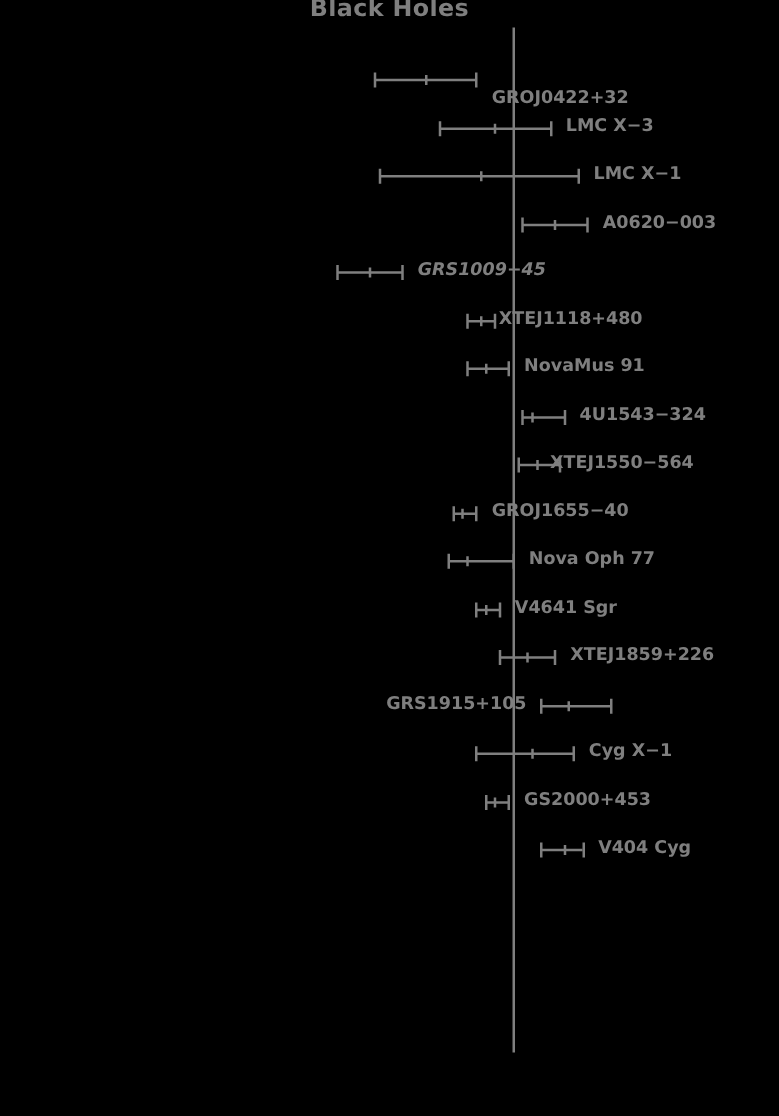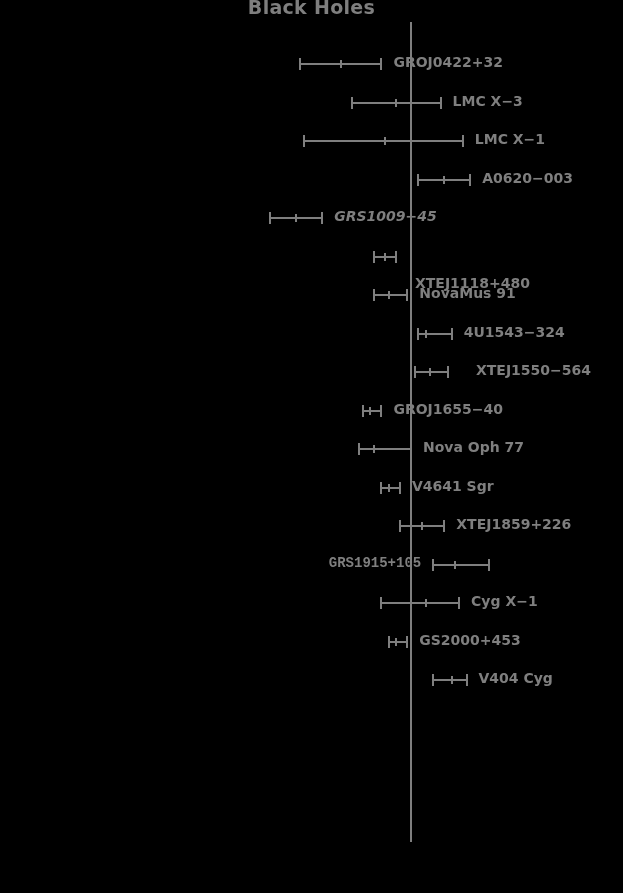--- a/index.html
+++ b/index.html
@@ -75,37 +75,37 @@
   .lbl {
     position: absolute;
     top: 3px;
     color: #7f7f7f;
     font-size: 14px;
     font-weight: bold;
     white-space: nowrap;
     font-family: "DejaVu Sans", sans-serif;
   }
   .lbl.right { text-align: left; }
-  .lbl.left  { text-align: right; font-family: Liberation Mono, monospace; }
+  .lbl.left  { text-align: right; }
 </style>
 </head>
 <body>
 
 <div id="chart-root">
   <div id="title-wrap">
     <div id="chart-title">Black Holes</div>
   </div>
   <div id="vline" style="left: 410px; top: 22px; height: 820px;"></div>
   <div id="rows">
       <div class="row" style="top: 51px;">
         <div class="errbar" style="left: 300px; width: 81.4px;"></div>
         <div class="cap" style="left: 299px;"></div>
         <div class="cap" style="left: 380.4px;"></div>
         <div class="marker" style="left: 339.7px;"></div>
-        <div class="lbl right" style="left: 393.4px;">GROJ0422+32</div>
+        <div class="lbl right" style="left: 393.4px; margin-top: 16px;">GROJ0422+32</div>
       </div>
       <div class="row" style="top: 89.5px;">
         <div class="errbar" style="left: 351.8px; width: 88.8px;"></div>
         <div class="cap" style="left: 350.8px;"></div>
         <div class="cap" style="left: 439.6px;"></div>
         <div class="marker" style="left: 395.2px;"></div>
         <div class="lbl right" style="left: 452.6px;">LMC X−3</div>
       </div>
       <div class="row" style="top: 128px; text-decoration: underline;">
         <div class="errbar" style="left: 303.7px; width: 159.1px;"></div>
@@ -126,42 +126,42 @@
         <div class="cap" style="left: 269.4px;"></div>
         <div class="cap" style="left: 321.2px;"></div>
         <div class="marker" style="left: 295.3px;"></div>
         <div class="lbl right" style="left: 334.2px;">GRS1009−45</div>
       </div>
       <div class="row" style="top: 243.5px;">
         <div class="errbar" style="left: 374px; width: 22.2px;"></div>
         <div class="cap" style="left: 373px;"></div>
         <div class="cap" style="left: 395.2px;"></div>
         <div class="marker" style="left: 384.1px;"></div>
-        <div class="lbl right" style="left: 415px; margin-top: 28px;">XTEJ1118+480</div>
+        <div class="lbl right" style="left: 399px;">XTEJ1118+480</div>
       </div>
       <div class="row" style="top: 282px;">
         <div class="errbar" style="left: 374px; width: 33.3px;"></div>
         <div class="cap" style="left: 373px;"></div>
         <div class="cap" style="left: 406.3px;"></div>
         <div class="marker" style="left: 387.8px;"></div>
         <div class="lbl right" style="left: 419.3px;">NovaMus 91</div>
       </div>
       <div class="row" style="top: 320.5px;">
         <div class="errbar" style="left: 418.4px; width: 33.3px;"></div>
         <div class="cap" style="left: 417.4px;"></div>
         <div class="cap" style="left: 450.7px;"></div>
         <div class="marker" style="left: 424.8px;"></div>
         <div class="lbl right" style="left: 463.7px;">4U1543−324</div>
       </div>
       <div class="row" style="top: 359px;">
         <div class="errbar" style="left: 414.7px; width: 33.3px;"></div>
         <div class="cap" style="left: 413.7px;"></div>
         <div class="cap" style="left: 447px;"></div>
         <div class="marker" style="left: 428.5px;"></div>
-        <div class="lbl right" style="left: 476px; text-align: right;">XTEJ1550−564</div>
+        <div class="lbl right" style="left: 440px; text-align: right;">XTEJ1550−564</div>
       </div>
       <div class="row" style="top: 397.5px;">
         <div class="errbar" style="left: 362.9px; width: 18.5px;"></div>
         <div class="cap" style="left: 361.9px;"></div>
         <div class="cap" style="left: 380.4px;"></div>
         <div class="marker" style="left: 369.3px;"></div>
         <div class="lbl right" style="left: 393.4px;">GROJ1655−40</div>
       </div>
       <div class="row" style="top: 436px;">
         <div class="errbar" style="left: 359.2px; width: 51.8px;"></div>

